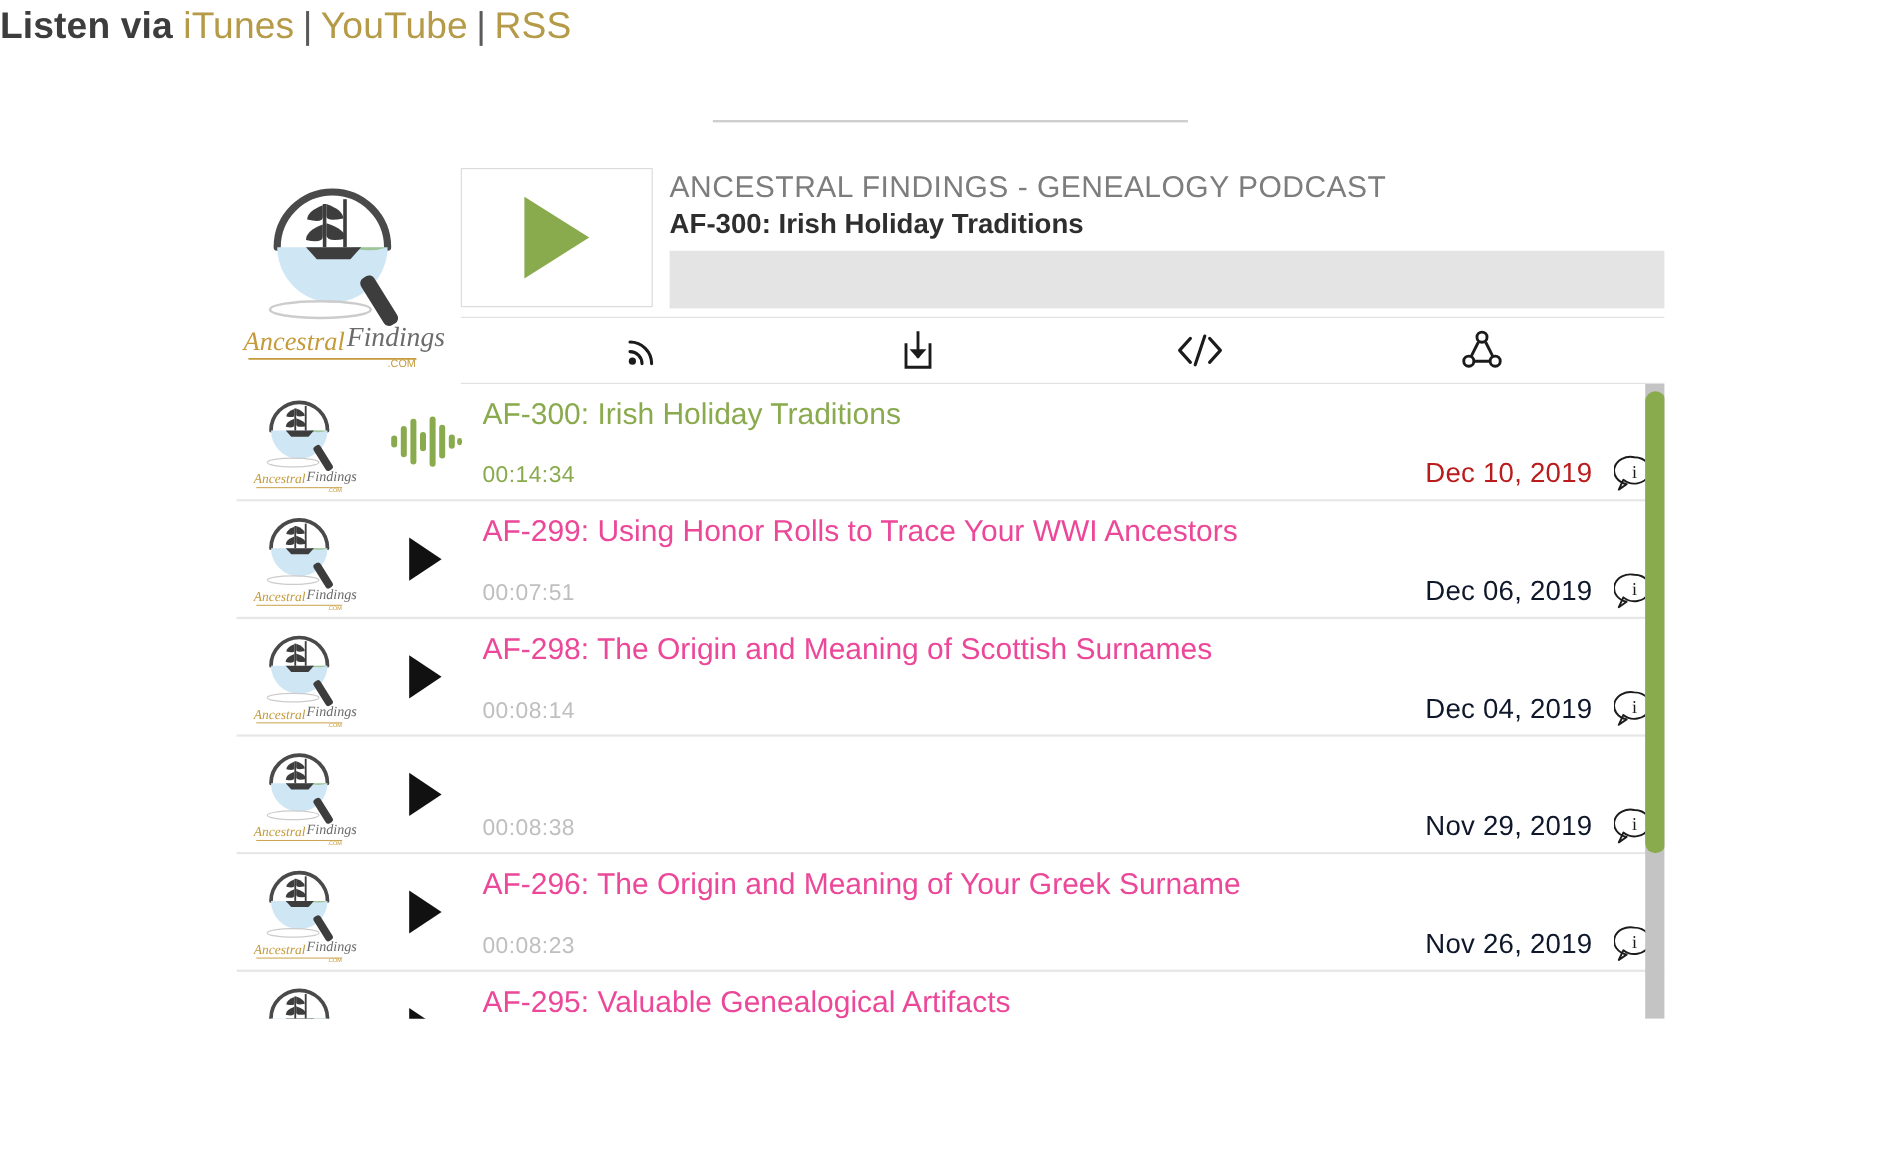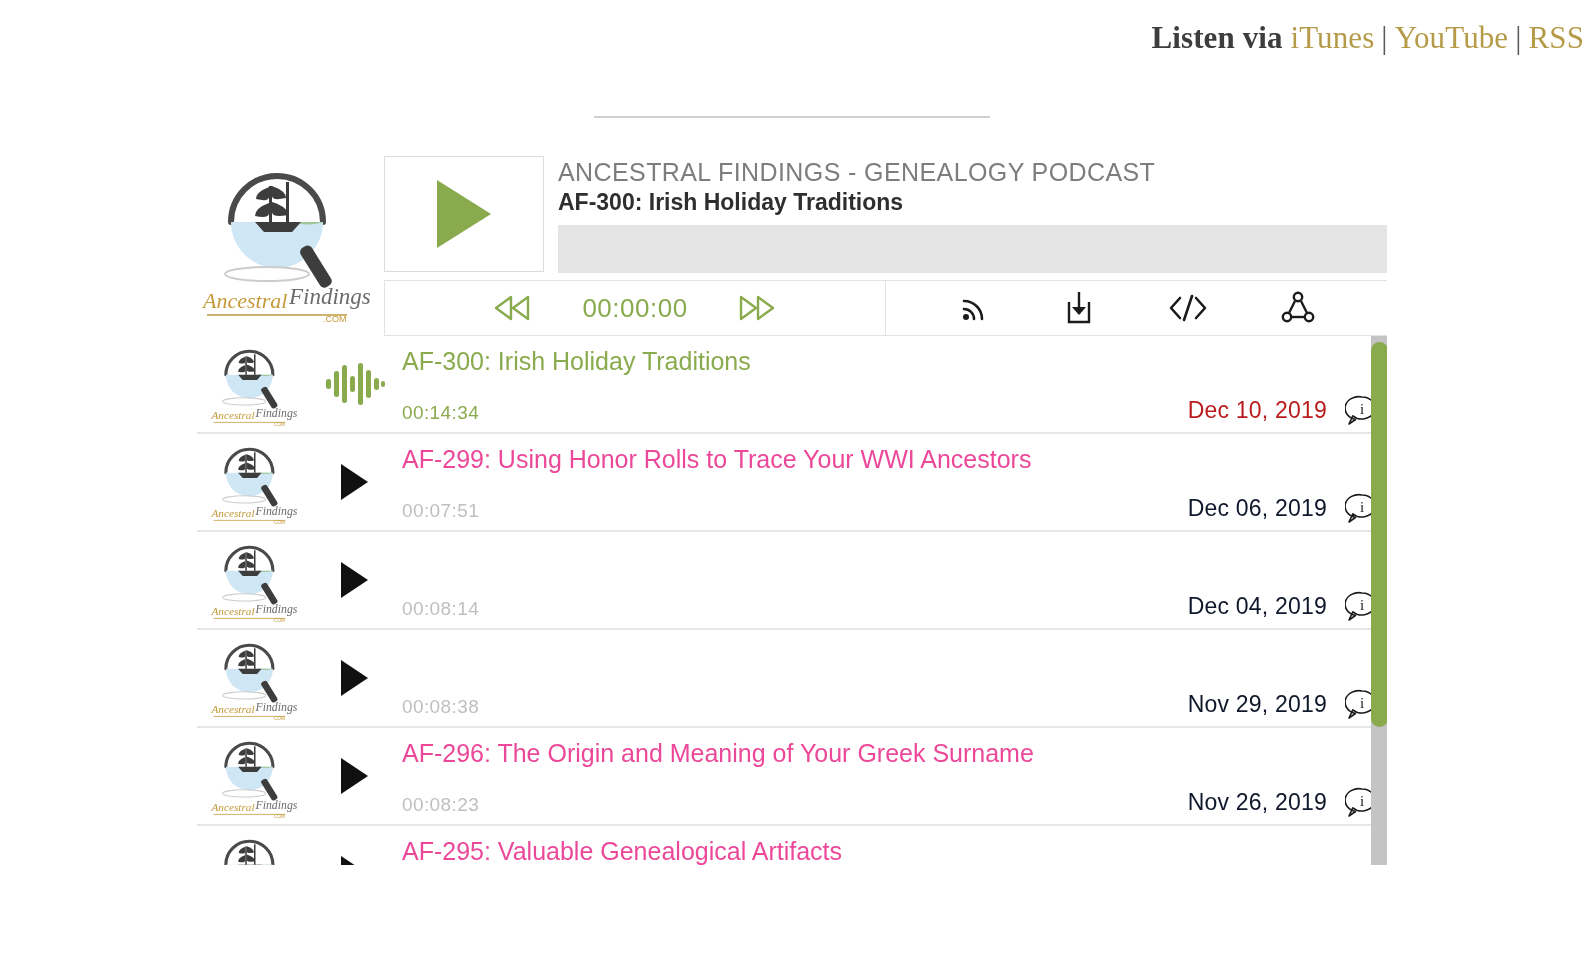--- a/index.html
+++ b/index.html
@@ -12,26 +12,24 @@
     width: 1584px;
     height: 964px;
     overflow: hidden;
     font-family: "Liberation Sans", sans-serif;
     color: #333333;
   }
 
   
   .listen-bar {
     width: 100%;
-    text-align: right;
-    padding-top: 16px;
+    text-align: left;
     font-size: 31px;
     line-height: 44px;
     letter-spacing: 0.1px;
-    font-family: Liberation Serif, serif;
   }
   .listen-bar .lead {
     font-weight: bold;
     color: #3d3d3d;
   }
   .listen-bar a {
     color: #b59b48;
     text-decoration: none;
     font-weight: normal;
   }
@@ -318,35 +316,20 @@
 
     <div class="meta">
       <div class="show-name">ANCESTRAL FINDINGS - GENEALOGY PODCAST</div>
       <div class="ep-title">AF-300: Irish Holiday Traditions</div>
       <div class="progress"></div>
     </div>
   </div>
 
   <div class="controls">
 
-    <div class="ctrl-left">
-      <span class="ctrl-icon">
-        <svg width="44" height="30" viewBox="0 0 44 30">
-          <path d="M20 4 L20 26 L5 15 Z" fill="none" stroke="#8aaa4e" stroke-width="2.4" stroke-linejoin="round"></path>
-          <path d="M37 4 L37 26 L22 15 Z" fill="none" stroke="#8aaa4e" stroke-width="2.4" stroke-linejoin="round"></path>
-        </svg>
-      </span>
-      <span class="time">00:00:00</span>
-      <span class="ctrl-icon">
-        <svg width="44" height="30" viewBox="0 0 44 30">
-          <path d="M6 4 L6 26 L21 15 Z" fill="none" stroke="#8aaa4e" stroke-width="2.4" stroke-linejoin="round"></path>
-          <path d="M23 4 L23 26 L38 15 Z" fill="none" stroke="#8aaa4e" stroke-width="2.4" stroke-linejoin="round"></path>
-        </svg>
-      </span>
-    </div>
 
     <div class="ctrl-right">
       <span class="ctrl-icon">
         <svg width="34" height="34" viewBox="0 0 34 34">
           <circle cx="9" cy="26" r="3" fill="#1b1b1b"></circle>
           <path d="M7 18 a10 10 0 0 1 10 10" fill="none" stroke="#1b1b1b" stroke-width="2.6" stroke-linecap="round"></path>
           <path d="M7 10 a18 18 0 0 1 18 18" fill="none" stroke="#1b1b1b" stroke-width="2.6" stroke-linecap="round"></path>
         </svg>
       </span>
       <span class="ctrl-icon">
@@ -482,20 +465,21 @@
         <text x="6" y="152" font-family="Liberation Serif, serif" font-style="italic" font-size="22" fill="#c49a3a">Ancestral</text>
         <text x="92" y="148" font-family="Liberation Serif, serif" font-style="italic" font-size="23" fill="#6b6b6b">Findings</text>
         <line x1="10" y1="159" x2="150" y2="159" stroke="#c49a3a" stroke-width="1.5"></line>
         <text x="126" y="166" font-family="Liberation Sans, sans-serif" font-size="9" fill="#c49a3a">.COM</text>
       </svg>
     </div>
     <div class="row-play">
       <div class="tri-sm"></div>
     </div>
     <div class="row-body">
+      <div class="row-title">AF-298: The Origin and Meaning of Scottish Surnames</div>
       <div class="row-dur">00:08:14</div>
       <div class="row-date">Dec 04, 2019</div>
       <div class="row-info">
         <svg width="34" height="34" viewBox="0 0 34 34">
           <path d="M17 3 a13 11 0 1 1 -9.2 18.8 L4 30 L10.5 25.5 A13 11 0 0 1 17 3 Z" fill="#ffffff" stroke="#1b1b1b" stroke-width="1.6" stroke-linejoin="round"></path>
           <text x="17" y="20" text-anchor="middle" font-family="Liberation Serif, serif" font-size="15" fill="#1b1b1b">i</text>
         </svg>
       </div>
     </div>
   </div>

